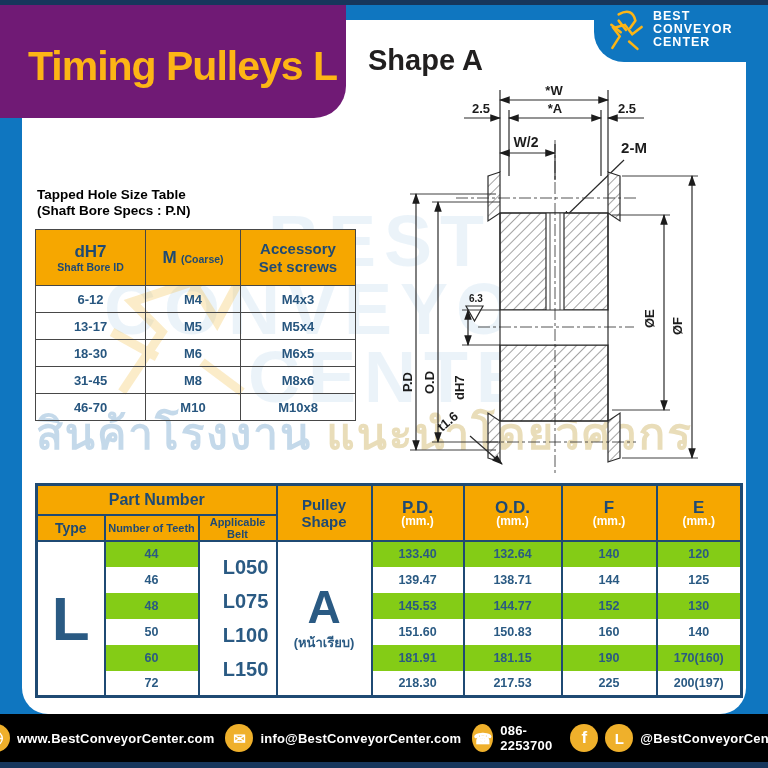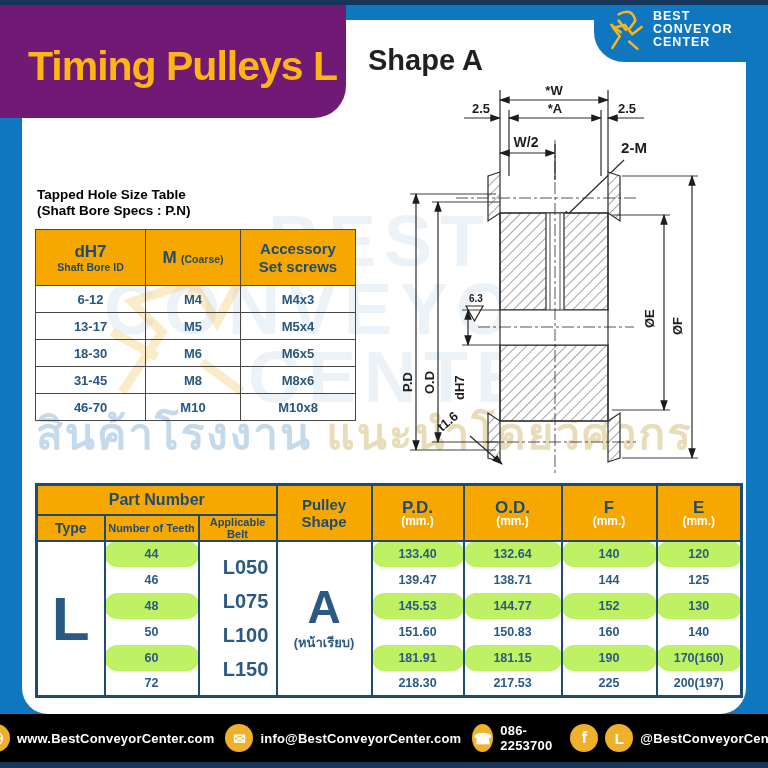--- a/index.html
+++ b/index.html
@@ -49,21 +49,21 @@
   
   .main-table { position:absolute; left:35px; top:483px; z-index:3; table-layout:fixed; border:3px solid #1f4a73; }
   .main-table th, .main-table td { border:2px solid #1f4a73; text-align:center; vertical-align:middle; }
   .main-table th { background:#f6a700; color:#1f4a73; }
   .mt-group { height:30px; font-size:16px; }
   .mt-sub   { height:26px; font-size:11px; border-top:2.5px solid #ffffff !important; }
   .mt-sub + .mt-sub { border-left:2px solid #ffffff !important; }
   .mt-val .big { display:block; font-size:17px; line-height:17px; color:#1f4a73; font-weight:bold; }
   .mt-val .unit { display:block; font-size:12px; line-height:11px; color:#ffffff; font-weight:bold; }
   .main-table td { height:26px; color:#2a5a83; font-weight:bold; font-size:12.5px; background:#ffffff; border-top:none; border-bottom:none; }
-  .main-table td.shade { background:#bef264;border-radius:12px; }
+  .main-table td.shade { background:#84cc16; }
   td.type-cell { font-size:62px; font-weight:bold; color:#2a5a83; }
   td.belt-cell div { font-size:20px; line-height:34px; font-weight:bold; color:#2a5a83;padding-left:16px; }
   td.shape-cell .shape-big { display:block; font-size:46px; line-height:46px; font-weight:bold; color:#2a5a83; }
   td.shape-cell .shape-note { display:block; font-size:13px; font-weight:bold; color:#2a5a83; margin-top:2px; }
 
   
   .footer { position:absolute; left:0; top:714px; width:768px; height:48px; background:#000000; z-index:5;
             display:flex; align-items:center; justify-content:center; gap:11px; }
   .f-item { display:flex; align-items:center; gap:7px; }
   .f-circle { width:28px; height:28px; border-radius:50%; background:#efb02b; color:#ffffff;

